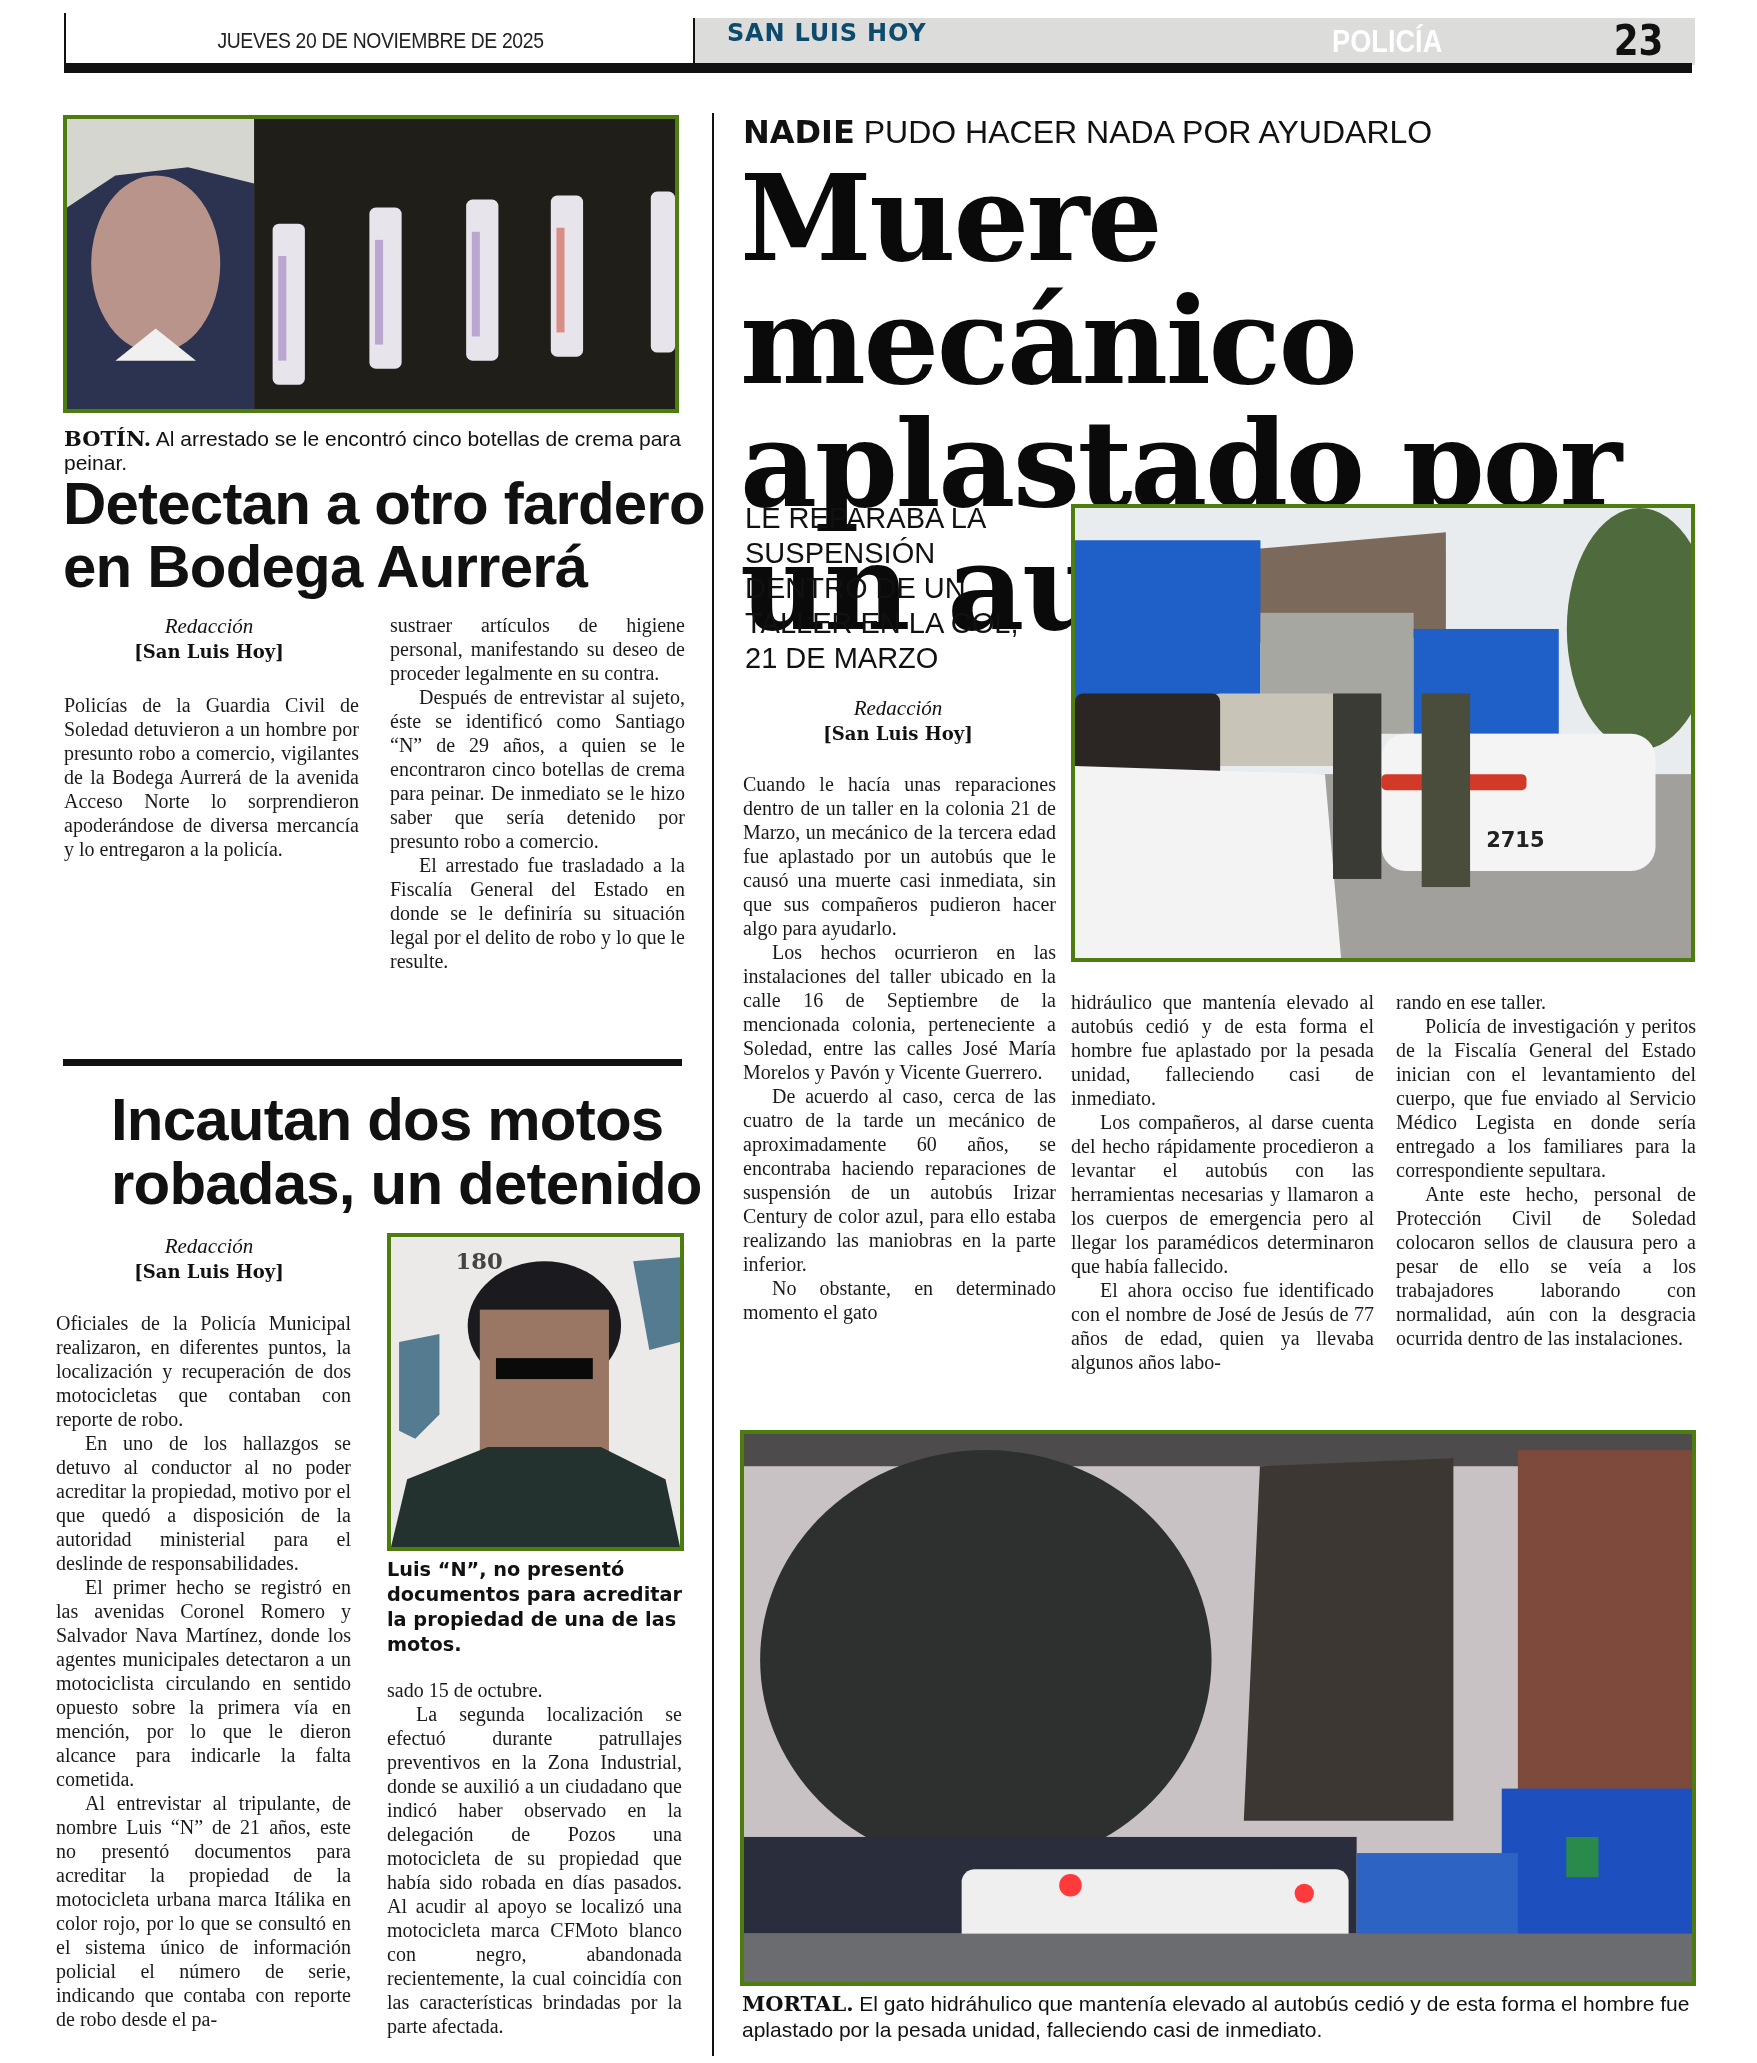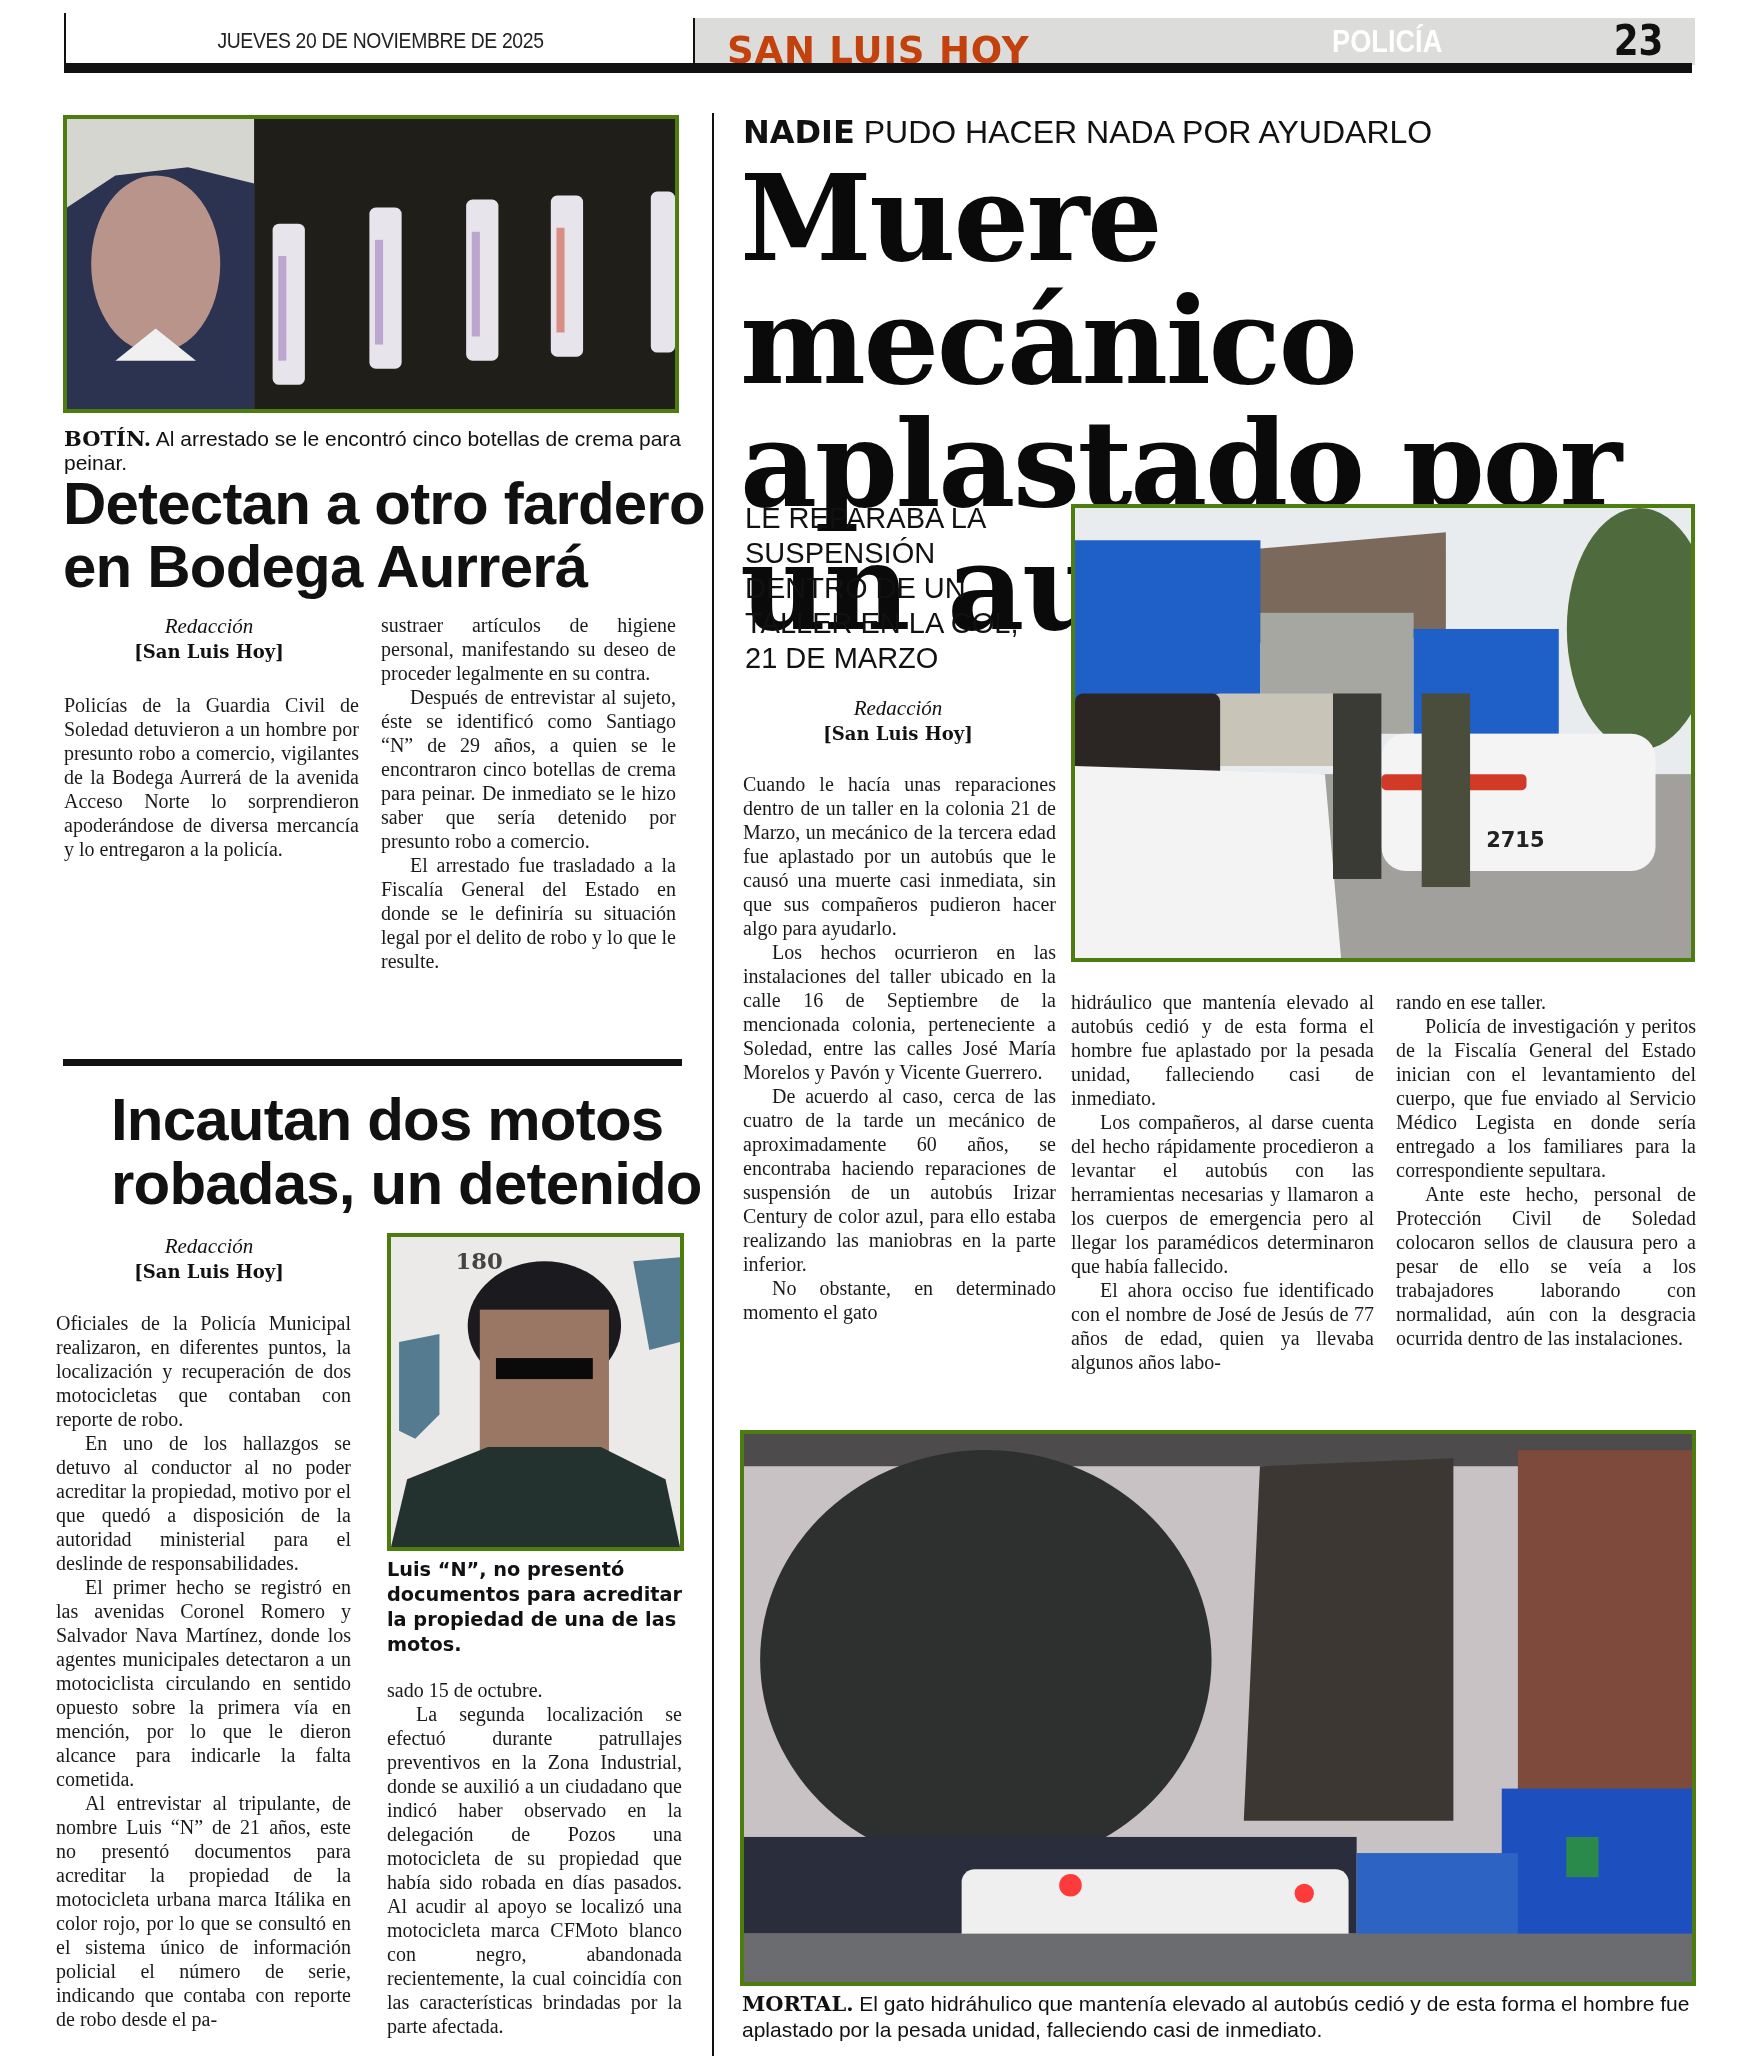--- a/index.html
+++ b/index.html
@@ -3,21 +3,21 @@
 <meta charset="utf-8">
 <style>
   html, body { margin: 0; padding: 0; background: #ffffff; }
   body { width: 1757px; height: 2064px; position: relative; overflow: hidden; color: #111; }
   .abs { position: absolute; }
 
   
   .hdr-left { left: 64px; top: 13px; width: 629px; height: 52px; border-left: 2.4px solid #111; }
   .hdr-date { position: absolute; left: 0; right: 0; top: 14.5px; text-align: center; font-family: "Liberation Sans", sans-serif; font-size: 22px; letter-spacing: -0.4px; color: #222; transform: scaleX(0.88); }
   .hdr-right { left: 693px; top: 18px; width: 1000px; height: 47px; background: #dcdcda; border-left: 2.4px solid #111; }
-  .hdr-brand { position: absolute; left: 32px; top: 11px; font-family: "DejaVu Sans", sans-serif; font-weight: bold; font-size: 37px; letter-spacing: 0.8px; color: #c2410c; }
+  .hdr-brand { position: absolute; left: 32px; top: 1px; font-family: "DejaVu Sans", sans-serif; font-weight: bold; font-size: 24px; letter-spacing: 0.8px; color: #0c4a6e; }
   .hdr-section { position: absolute; left: 637px; top: 4.8px; font-family: "Liberation Sans", sans-serif; font-weight: bold; font-size: 32px; color: #ffffff; transform: scaleX(0.85); transform-origin: left; }
   .hdr-page { position: absolute; right: 32px; top: -1.6px; font-family: "DejaVu Sans", sans-serif; font-weight: bold; font-size: 42px; color: #111; transform: scaleX(0.85); transform-origin: right; }
   .hdr-rule { left: 64px; top: 63px; width: 1628px; height: 9.7px; background: #111; }
 
   
   .photo { border: 4px solid #4d7c0f; box-sizing: border-box; overflow: hidden; }
   .photo-inner { position: absolute; inset: 0; }
 
   
   .cap { font-family: "Liberation Sans", sans-serif; font-size: 21px; line-height: 24px; color: #111; }
@@ -90,21 +90,21 @@
 <div class="abs h-sans" style="left:63px; top:472px; width:645px; font-size:60px; line-height:63px;">Detectan a otro fardero en Bodega Aurrerá</div>
 
 <div class="abs byline" style="left:64px; top:613px; width:290px;">
   <div class="who">Redacción</div>
   <div class="pub">[San Luis Hoy]</div>
 </div>
 
 <div class="abs body" style="left:64px; top:693px; width:295px;">
   <p class="noindent">Policías de la Guardia Civil de Soledad detuvieron a un hombre por presunto robo a comercio, vigilantes de la Bodega Aurrerá de la avenida Acceso Norte lo sorprendieron apoderándose de diversa mercancía y lo entregaron a la policía.</p>
 </div>
-<div class="abs body" style="left:381px; top:613px; width:295px;">
+<div class="abs body" style="left:390px; top:613px; width:295px;">
   <p class="noindent">sustraer artículos de higiene personal, manifestando su deseo de proceder legalmente en su contra.</p>
   <p>Después de entrevistar al sujeto, éste se identificó como Santiago “N” de 29 años, a quien se le encontraron cinco botellas de crema para peinar. De inmediato se le hizo saber que sería detenido por presunto robo a comercio.</p>
   <p>El arrestado fue trasladado a la Fiscalía General del Estado en donde se le definiría su situación legal por el delito de robo y lo que le resulte.</p>
 </div>
 
 <div class="abs rule-h" style="left:63px; top:1059px; width:619px; height:7.3px;"></div>
 
 <div class="abs h-sans" style="left:63px; top:1088px; width:645px; font-size:60px; line-height:64px;margin-left:48px;">Incautan dos motos robadas, un detenido</div>
 
 <div class="abs byline" style="left:64px; top:1233px; width:290px;">

